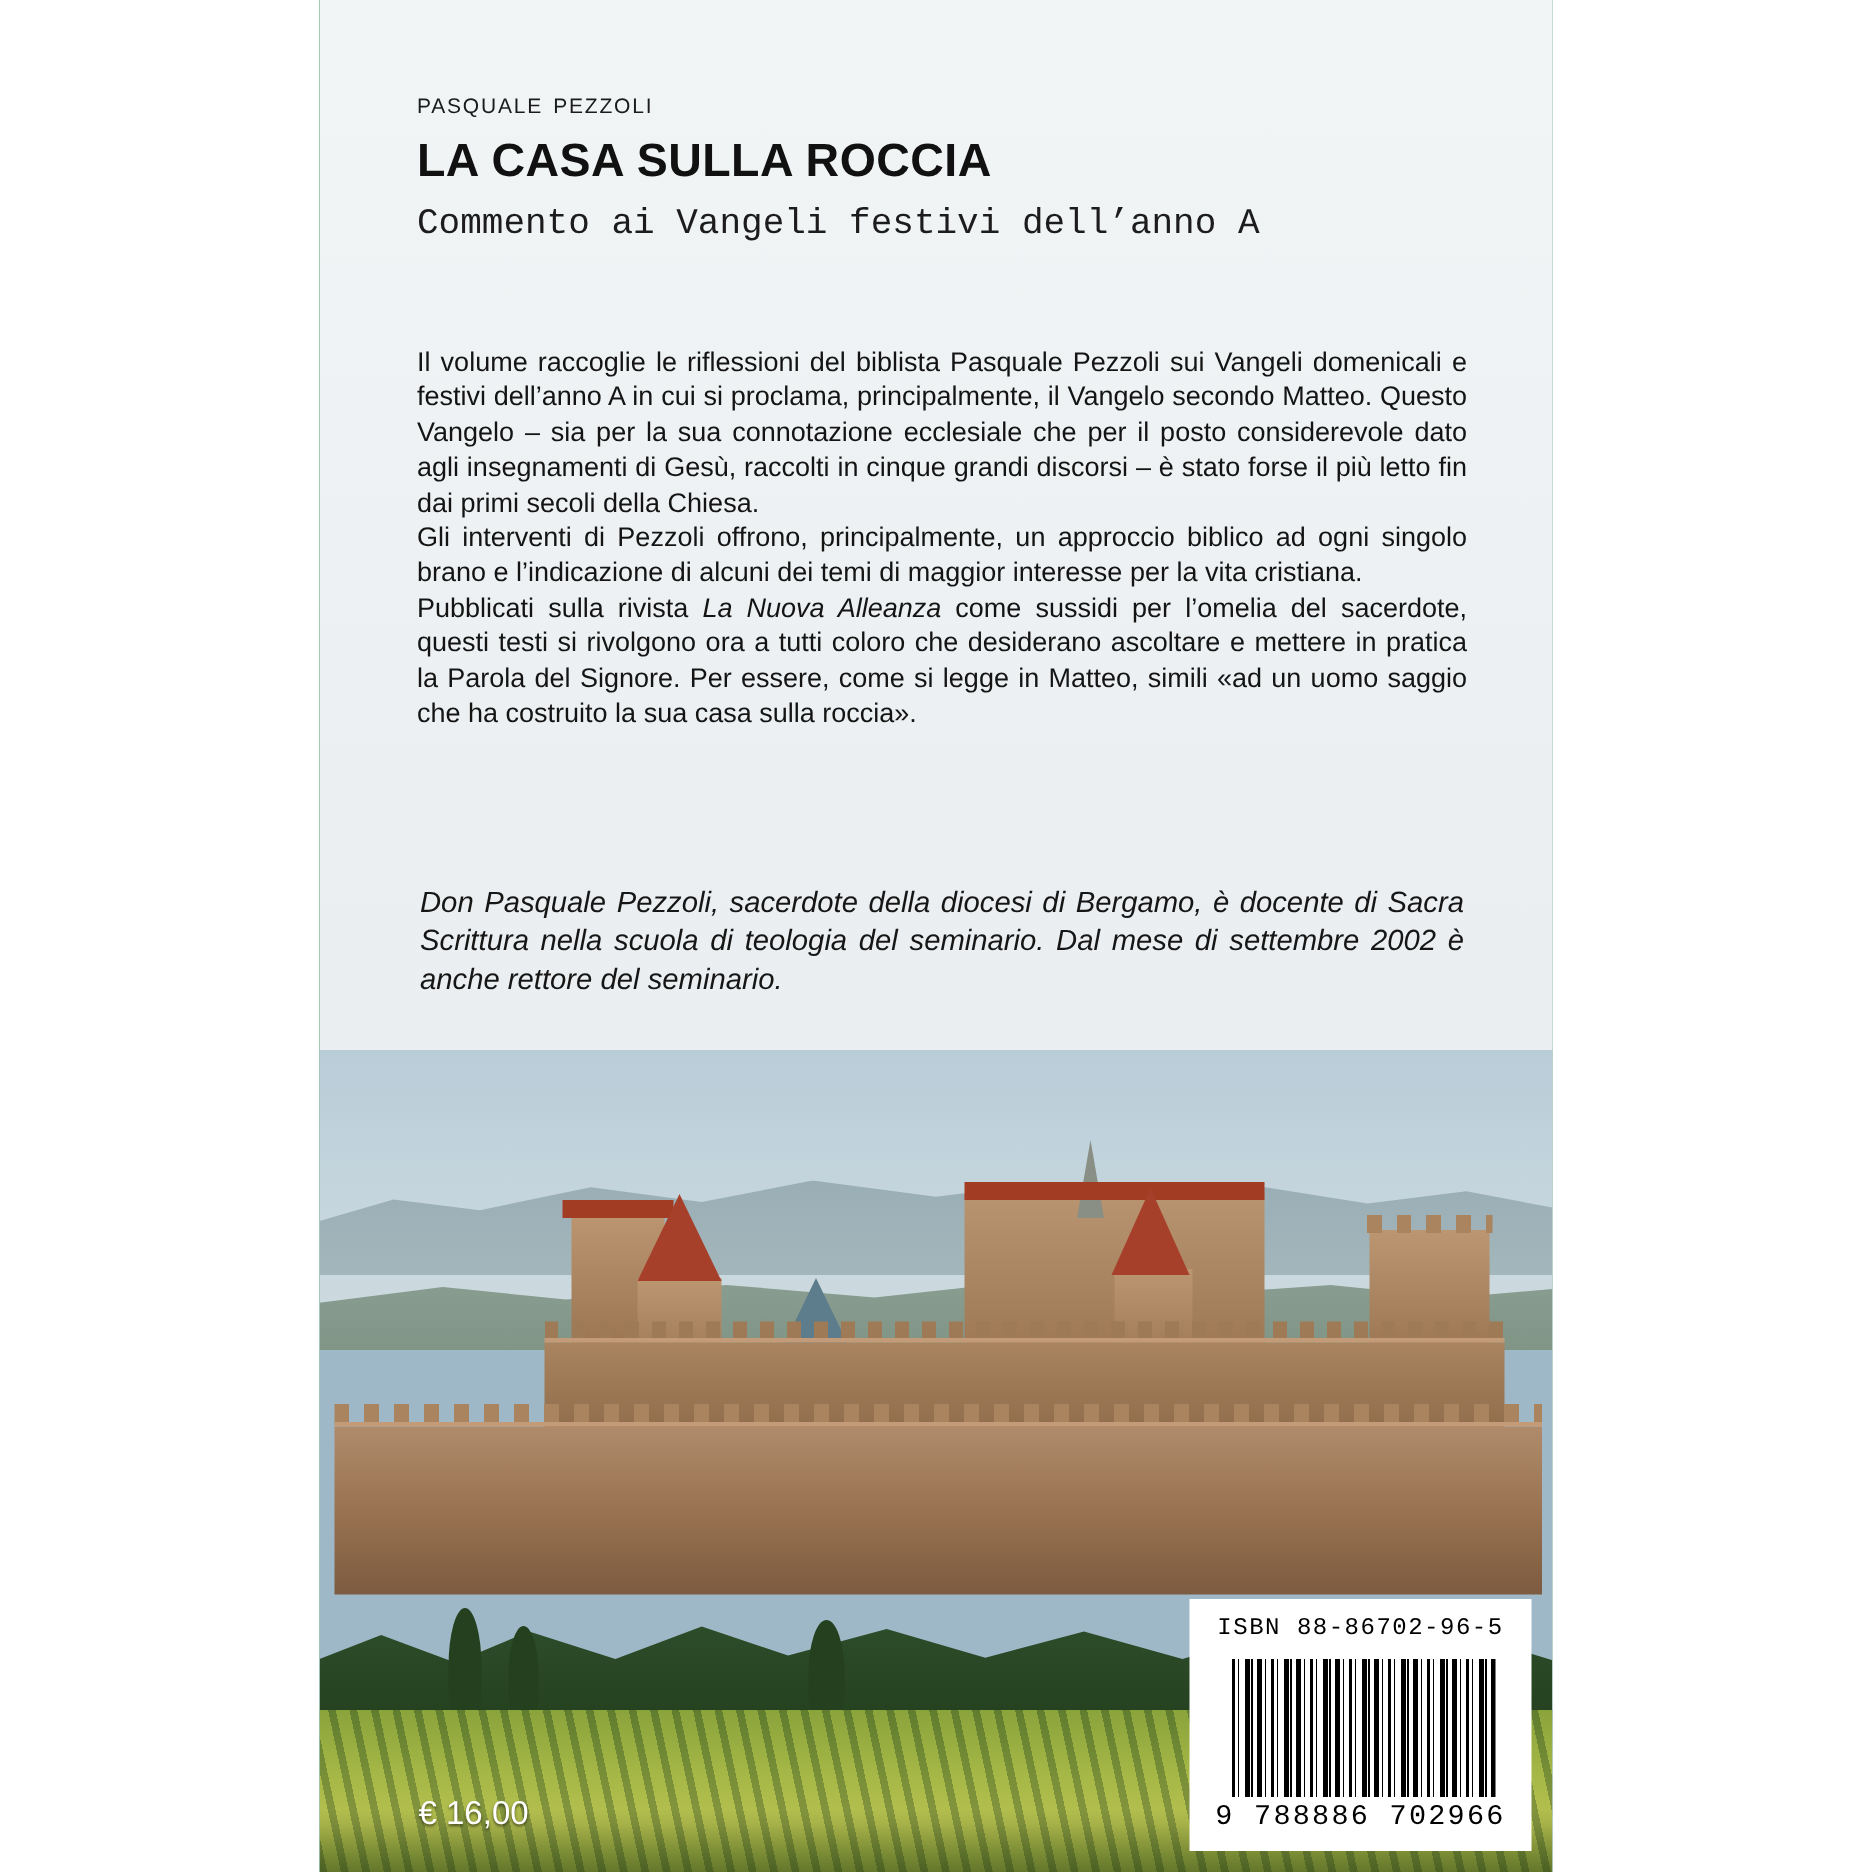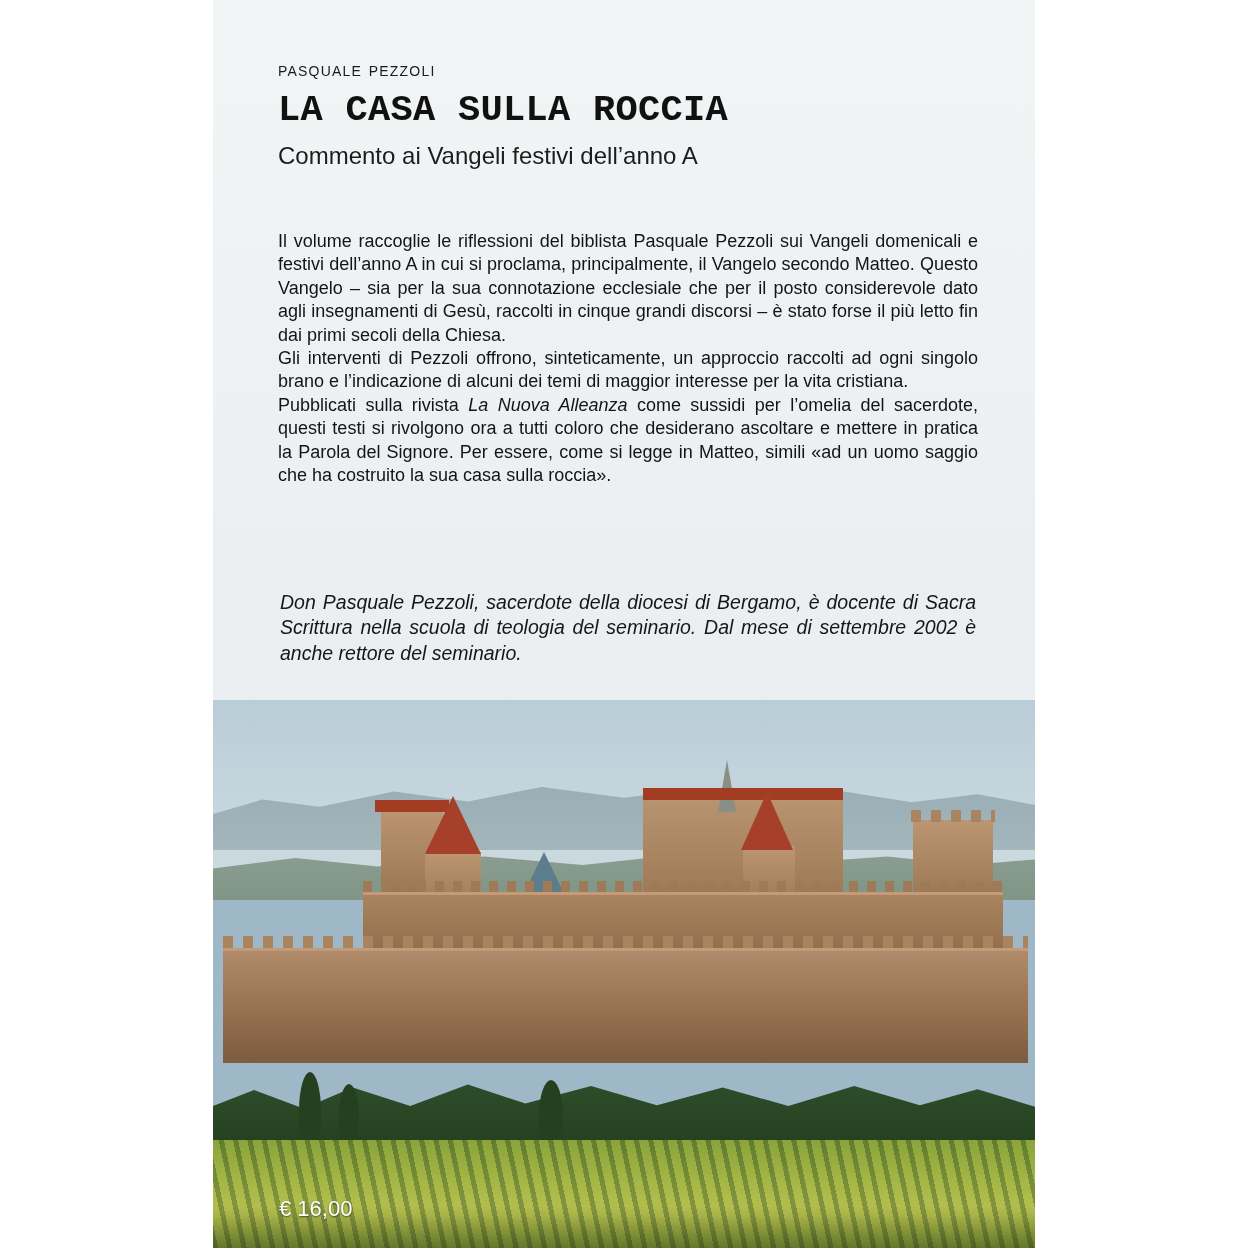--- a/index.html
+++ b/index.html
@@ -48,34 +48,34 @@
     font-size: 20px;
     letter-spacing: 1.2px;
     color: #1b1b1b;
     font-variant: small-caps;
     text-transform: lowercase;
     margin: 0 0 10px 0;
     font-weight: 400;
   }
   .author::first-letter { font-size: 20px; }
   .title {
-    font-size: 37px;
+    font-size: 31px;
     font-weight: 700;
     color: #111111;
     letter-spacing: 0.3px;
     margin: 0 0 12px 0;
     line-height: 1.05;
-    font-family: Liberation Mono, monospace;
   }
   .subtitle {
     font-size: 24px;
     color: #1c1c1c;
     font-weight: 400;
     margin: 0;
     line-height: 1.2;
+    font-family: Liberation Mono, monospace;
   }
   .blurb {
     position: absolute;
     left: 65px;
     top: 230px;
     width: 700px;
     font-size: 18px;
     line-height: 1.30;
     color: #141414;
     text-align: justify;
@@ -277,21 +277,21 @@
     <div class="cover-paper"></div>
 
     <div class="text-area">
       <div class="author">Pasquale Pezzoli</div>
       <div class="title">LA CASA SULLA ROCCIA</div>
       <div class="subtitle">Commento ai Vangeli festivi dell’anno A</div>
     </div>
 
     <div class="blurb">
       <p>Il volume raccoglie le riflessioni del biblista Pasquale Pezzoli sui Vangeli domenicali e festivi dell’anno A in cui si proclama, principalmente, il Vangelo secondo Matteo. Questo Vangelo – sia per la sua connotazione ecclesiale che per il posto considerevole dato agli insegnamenti di Gesù, raccolti in cinque grandi discorsi – è stato forse il più letto fin dai primi secoli della Chiesa.</p>
-      <p>Gli interventi di Pezzoli offrono, sinteticamente, un approccio raccolti ad ogni singolo brano e l’indicazione di alcuni dei temi di maggior interesse per la vita cristiana.</p>
+      <p>Gli interventi di Pezzoli offrono, principalmente, un approccio biblico ad ogni singolo brano e l’indicazione di alcuni dei temi di maggior interesse per la vita cristiana.</p>
       <p><span>Pubblicati sulla rivista </span><em>La Nuova Alleanza</em><span> come sussidi per l’omelia del sacerdote, questi testi si rivolgono ora a tutti coloro che desiderano ascoltare e mettere in pratica la Parola del Signore. Per essere, come si legge in Matteo, simili «ad un uomo saggio che ha costruito la sua casa sulla roccia».</span></p>
     </div>
 
     <div class="bio">
       <p>Don Pasquale Pezzoli, sacerdote della diocesi di Bergamo, è docente di Sacra Scrittura nella scuola di teologia del seminario. Dal mese di settembre 2002 è anche rettore del seminario.</p>
     </div>
 
     <div class="photo">
       <div class="sky"></div>
       <div class="far-hills"></div>
@@ -328,16 +328,21 @@
       <div class="cypress" style="left:86px; top:372px; width:22px; height:78px;"></div>
       <div class="cypress" style="left:126px; top:384px; width:20px; height:66px;"></div>
       <div class="cypress" style="left:326px; top:380px; width:24px; height:72px;"></div>
 
       <div class="vineyard">
         <div class="vine-shadow"></div>
       </div>
 
       <div class="price">€ 16,00</div>
 
+      <div class="isbn-box">
+        <div class="isbn-text">ISBN 88-86702-96-5</div>
+        <div class="barcode"></div>
+        <div class="barcode-digits">9 788886 702966</div>
+      </div>
     </div>
   </div>
 
 </div>
 
 </body></html>

